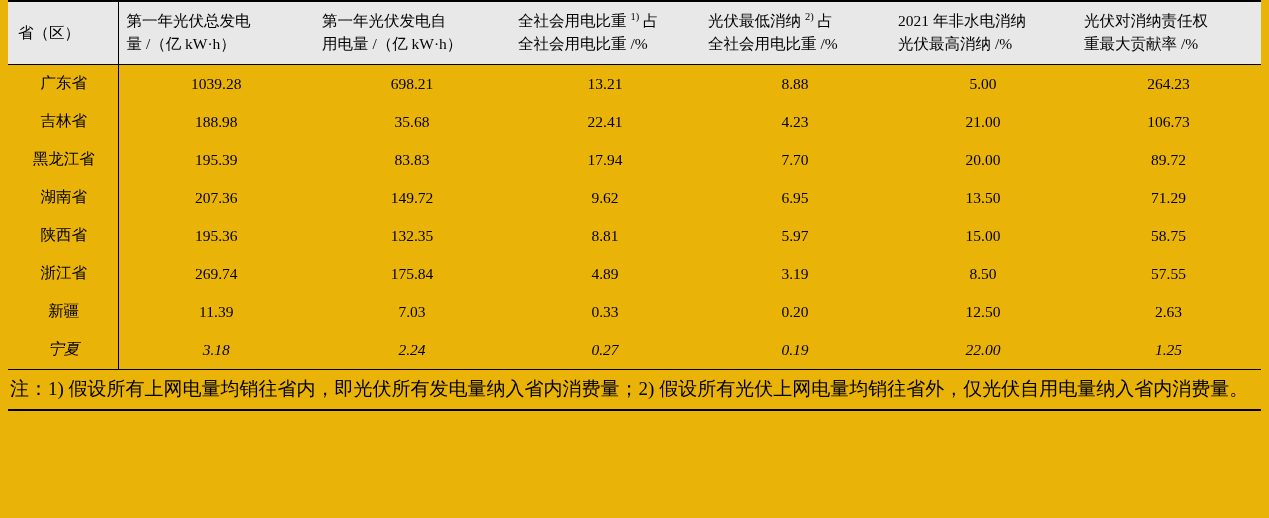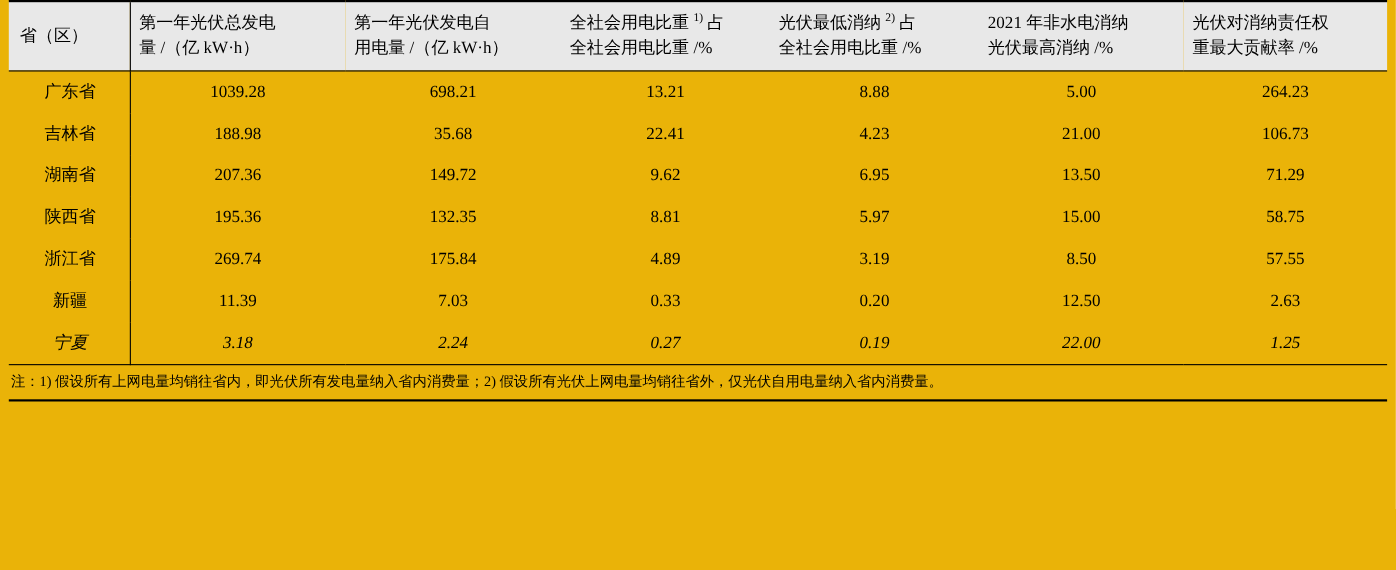--- a/index.html
+++ b/index.html
@@ -54,21 +54,21 @@
     border-right: 1px solid #000;
   }
   table.data-table tbody tr:last-child td {
     border-bottom: 1px solid #000;
     font-style: italic;
   }
   .footnote {
     width: 1253px;
     margin: 0 8px;
     padding: 6px 2px 0 2px;
-    font-size: 13px;
+    font-size: 19px;
     line-height: 1.4;
     border-bottom: 2px solid #000;
     padding-bottom: 7px;
     box-sizing: border-box;
   }
   sup {
     font-size: 0.68em;
     vertical-align: super;
     line-height: 0;
   }
@@ -137,20 +137,29 @@
       <tr>
         <td class="col-first">吉林省</td>
         <td>188.98</td>
         <td>35.68</td>
         <td>22.41</td>
         <td>4.23</td>
         <td>21.00</td>
         <td>106.73</td>
       </tr>
       <tr>
+        <td class="col-first">黑龙江省</td>
+        <td>195.39</td>
+        <td>83.83</td>
+        <td>17.94</td>
+        <td>7.70</td>
+        <td>20.00</td>
+        <td>89.72</td>
+      </tr>
+      <tr>
         <td class="col-first">湖南省</td>
         <td>207.36</td>
         <td>149.72</td>
         <td>9.62</td>
         <td>6.95</td>
         <td>13.50</td>
         <td>71.29</td>
       </tr>
       <tr>
         <td class="col-first">陕西省</td>

